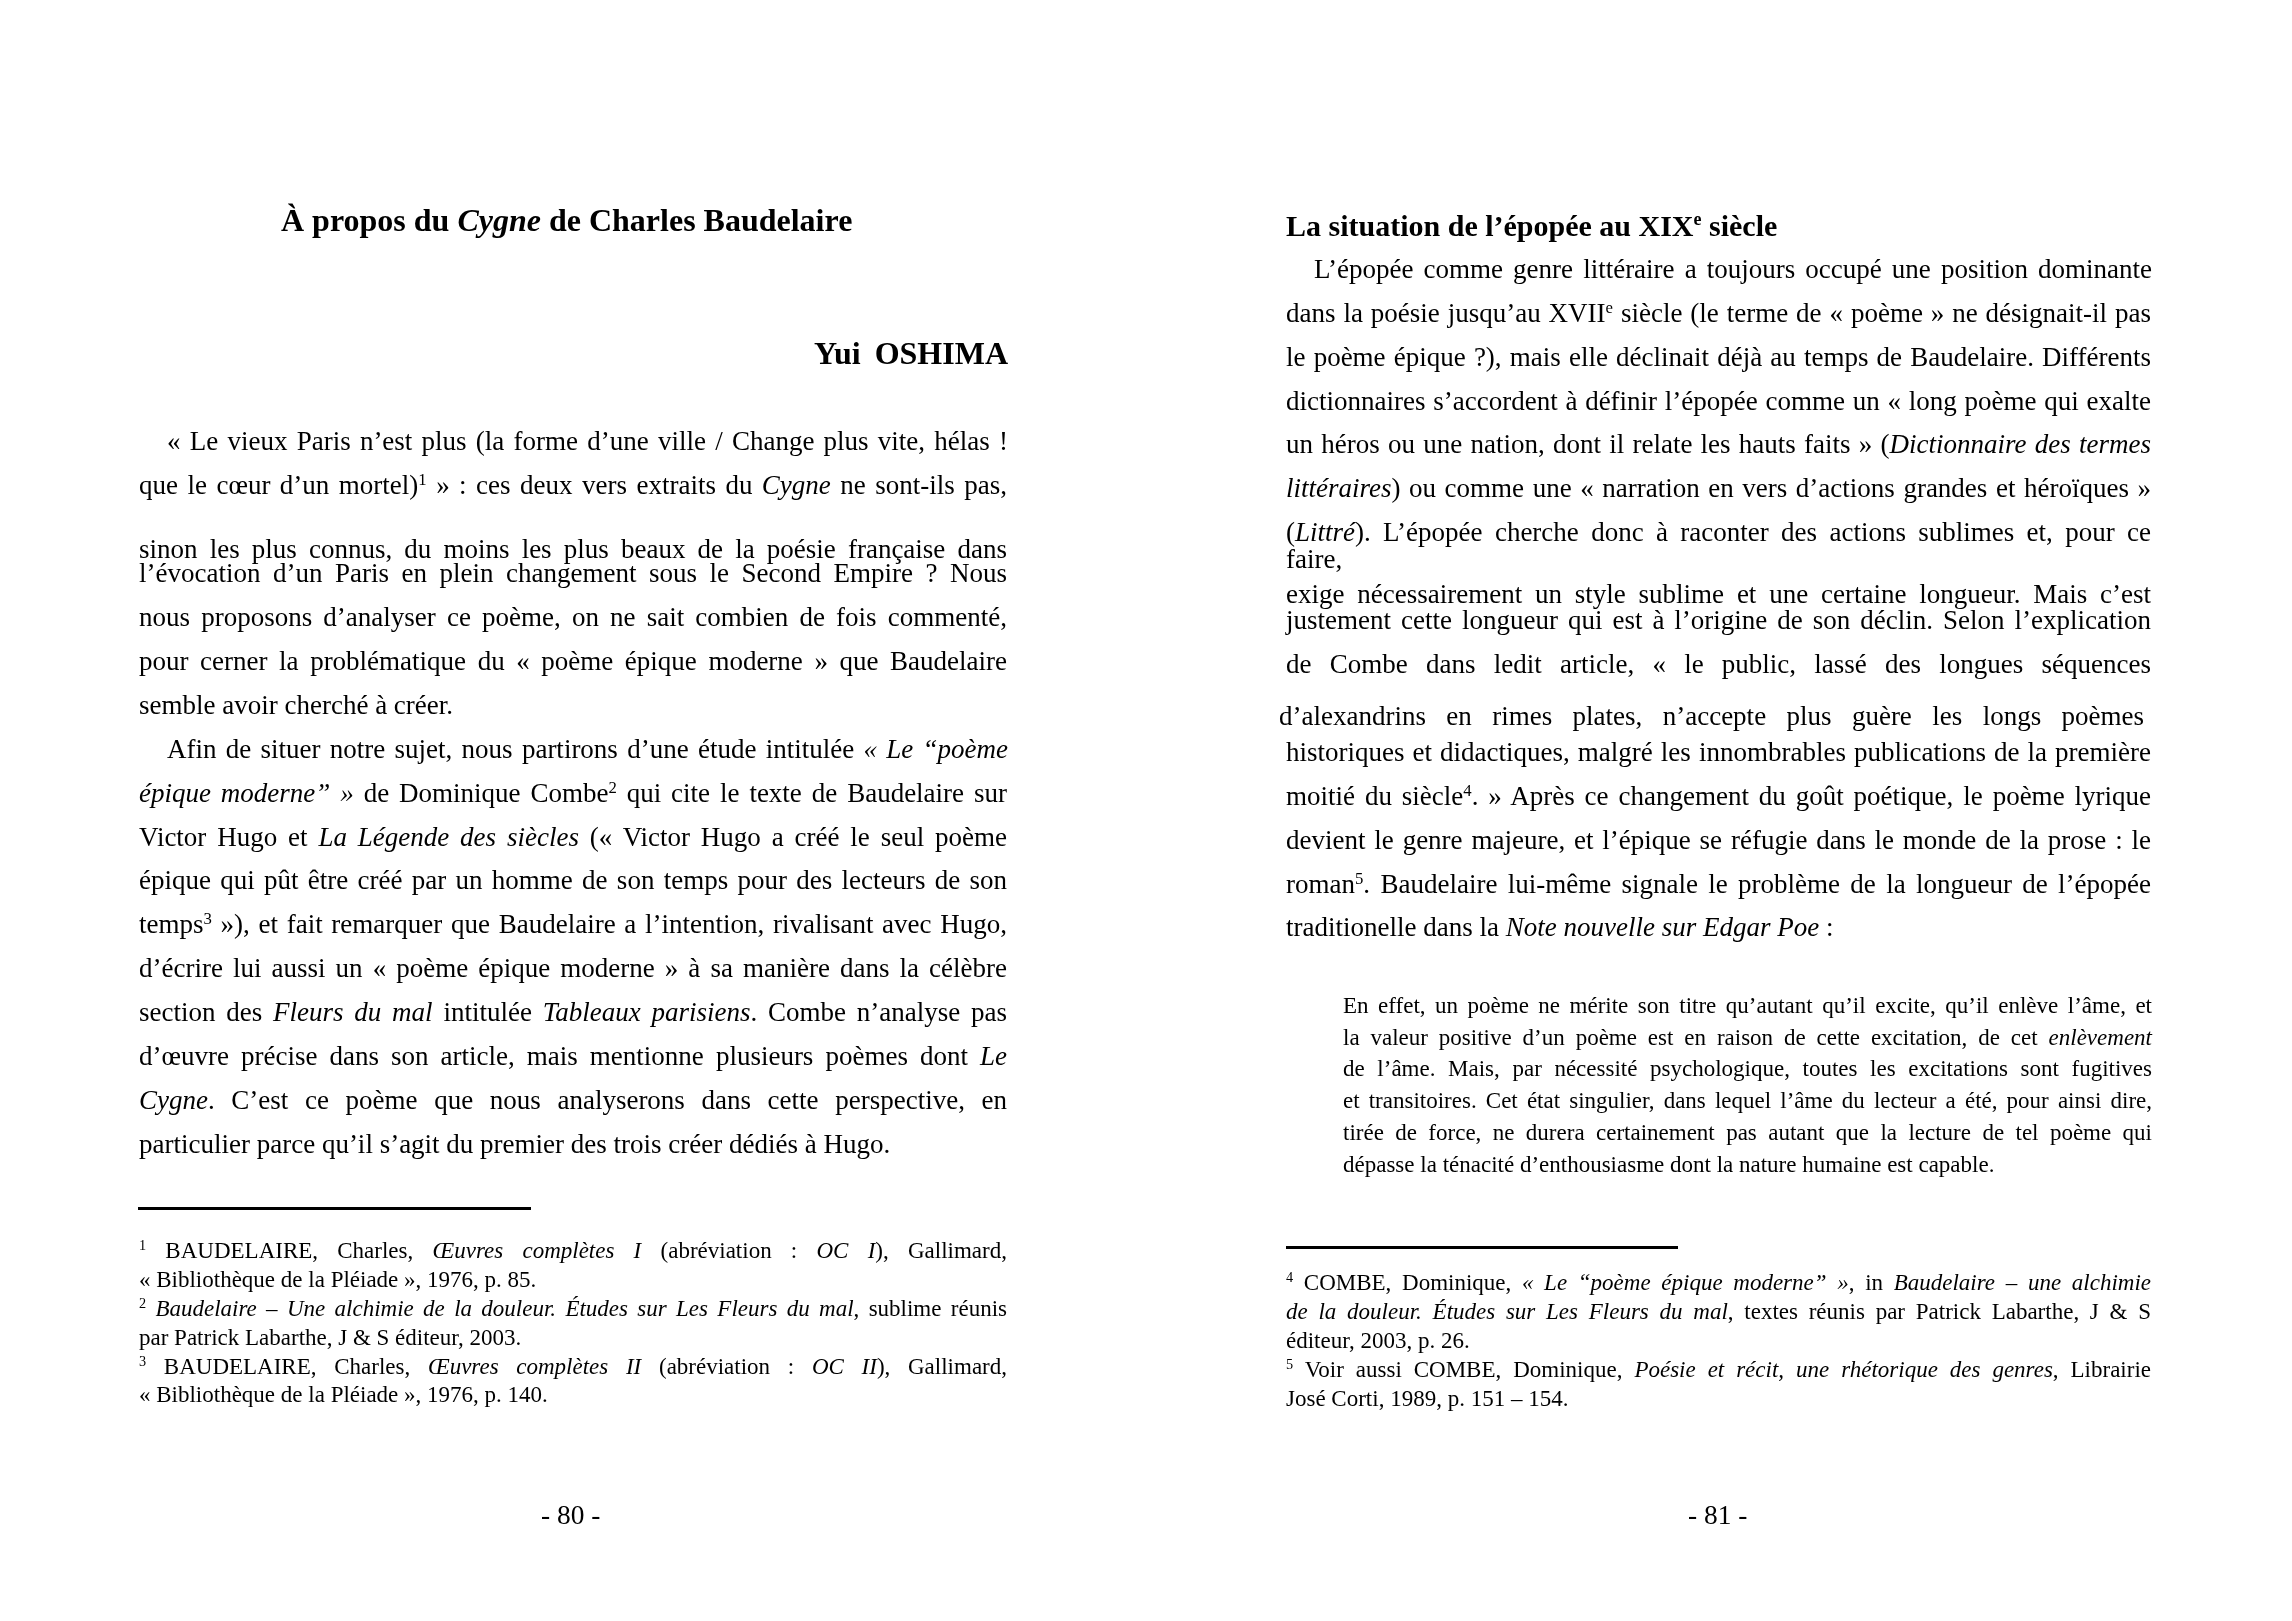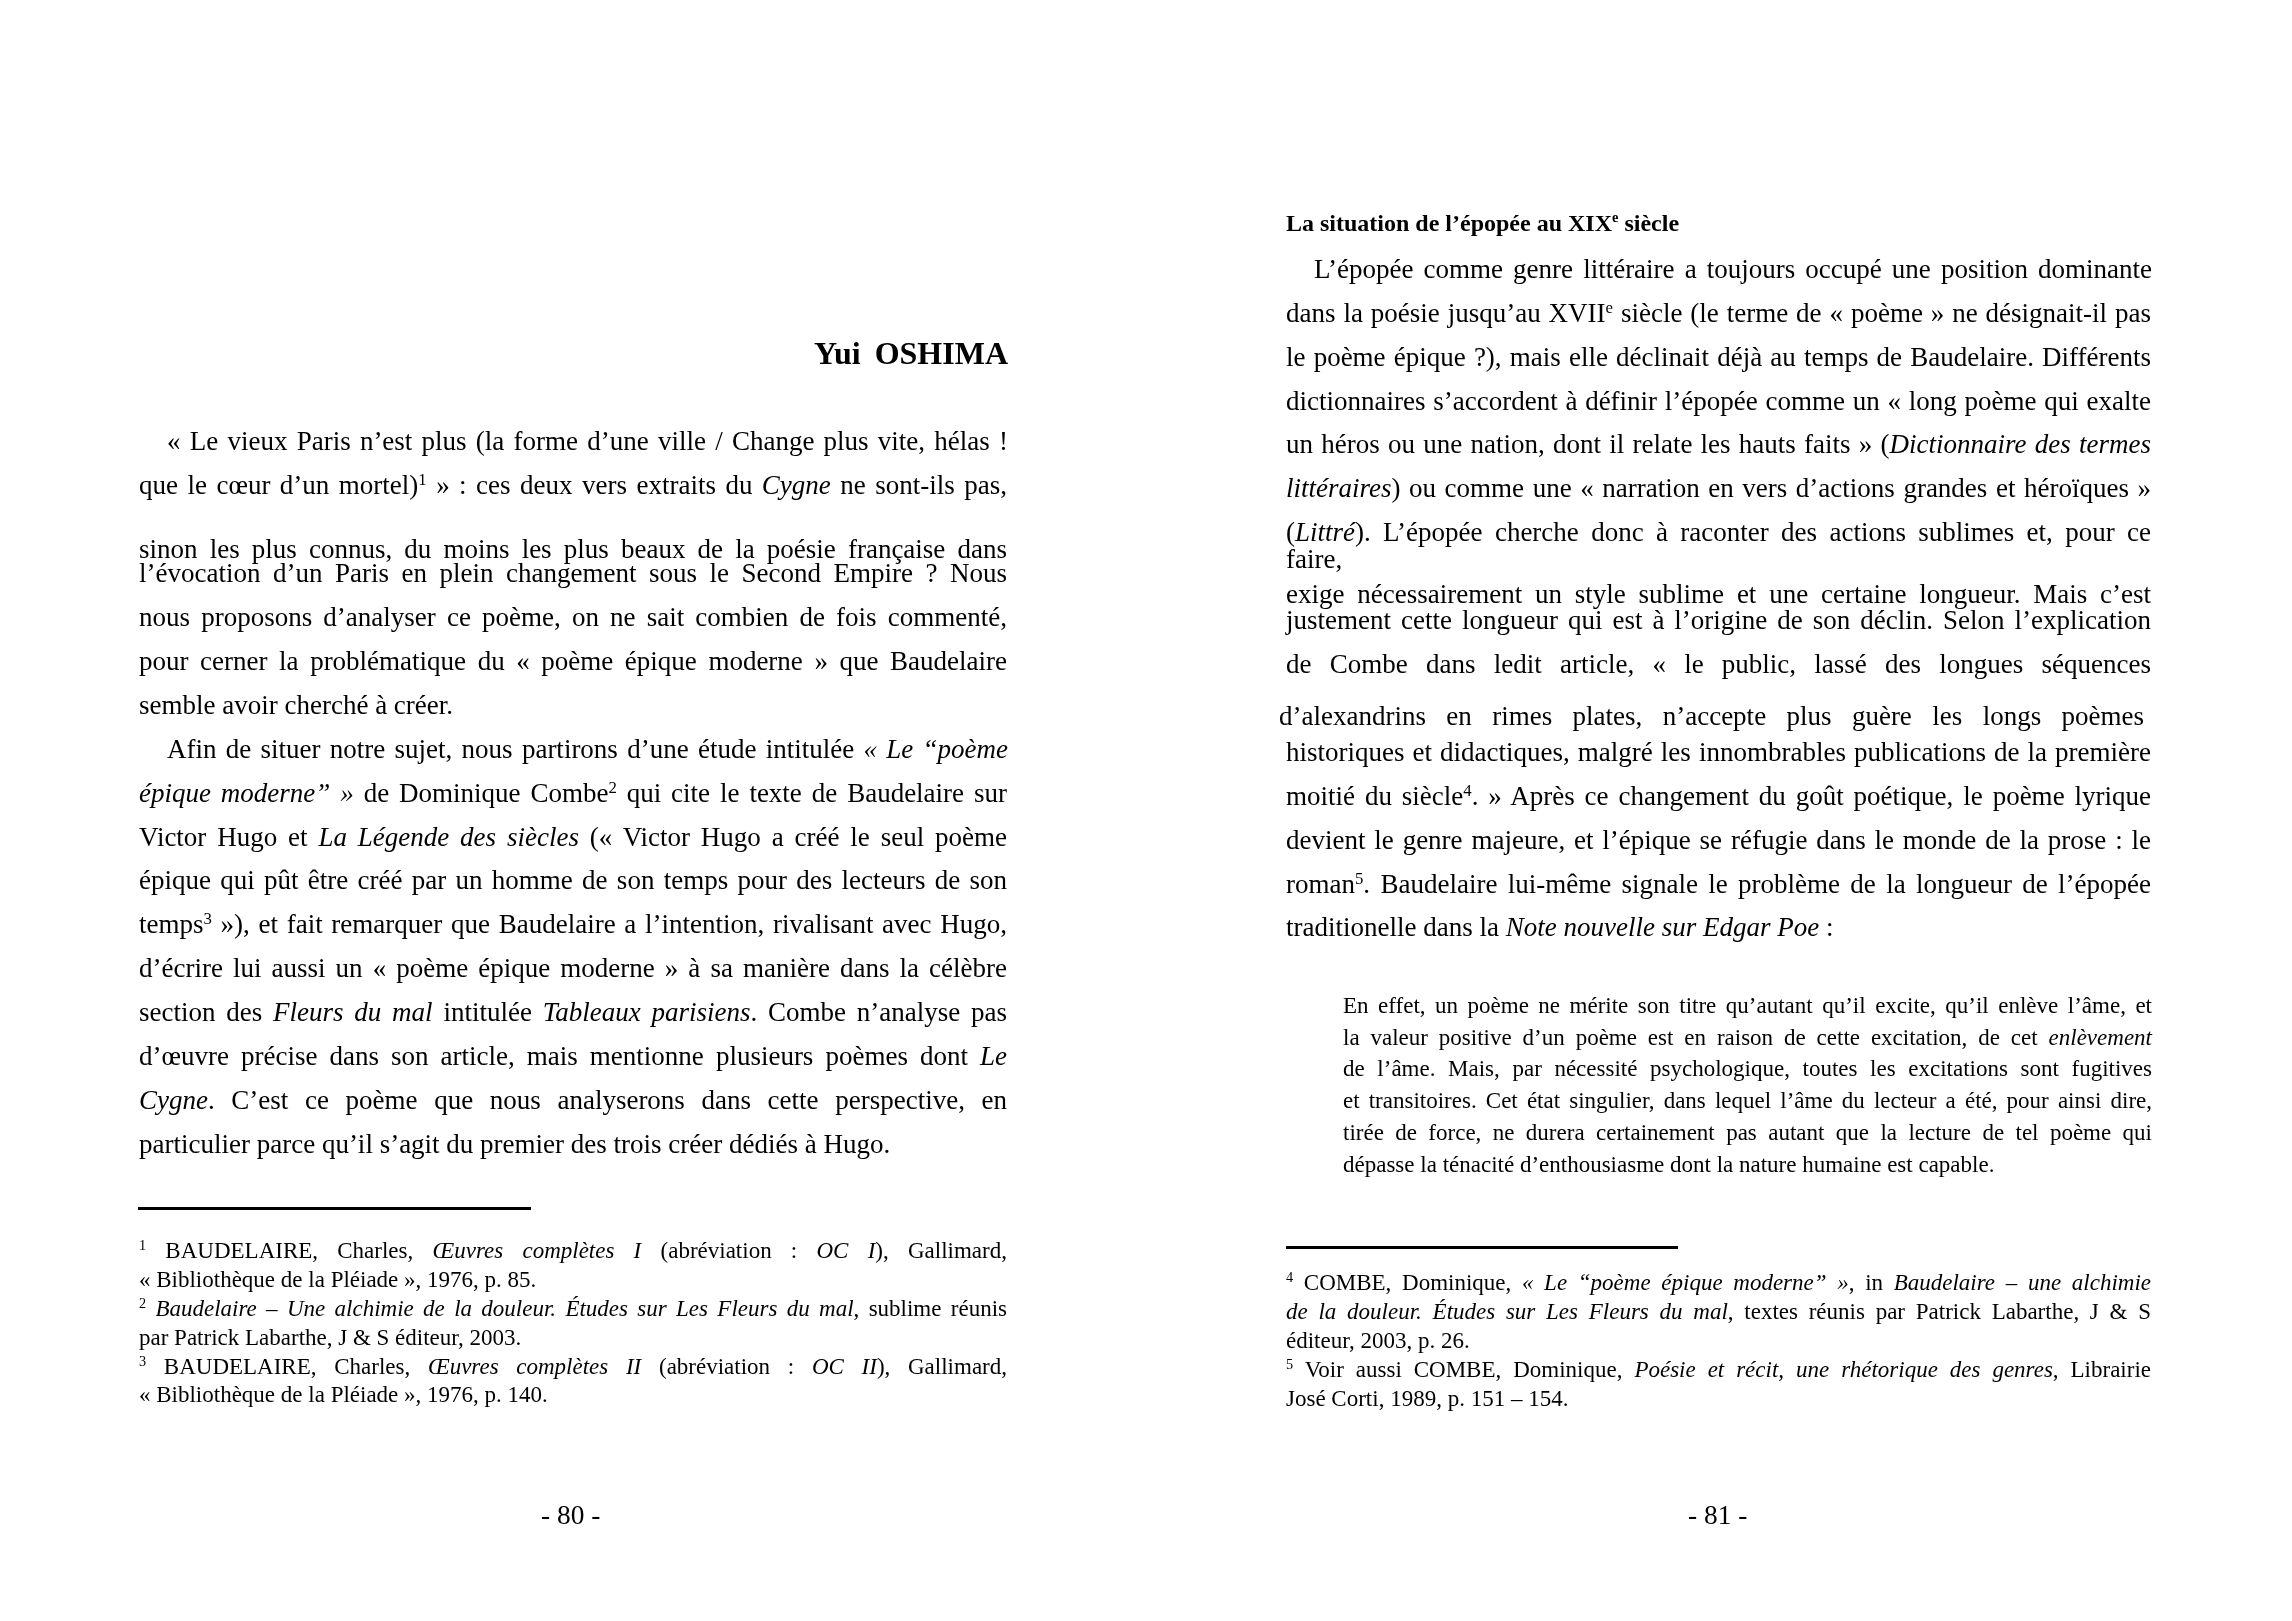--- a/index.html
+++ b/index.html
@@ -6,40 +6,41 @@
   body { width: 2293px; height: 1621px; position: relative; overflow: hidden;
          font-family: "Liberation Serif", "DejaVu Serif", serif; color: #000; }
   .page { position: absolute; top: 0; height: 1621px; }
   #page-left { left: 0; width: 1147px; }
   #page-right { left: 1147px; width: 1146px; }
 
   .title { position: absolute; left: 281px; top: 204px; font-weight: bold; font-size: 32px;
            white-space: nowrap; line-height: 1; }
   .author { position: absolute; right: 139px; top: 337px; font-weight: bold; font-size: 32px;
             white-space: nowrap; line-height: 1; word-spacing: 5.9px; margin-left: 48px; }
-  .section-heading { position: absolute; left: 139px; top: 211px; font-weight: bold; font-size: 24px;
+  .section-heading { position: absolute; left: 139px; top: 211px; font-weight: bold; font-size: 30px;
                      white-space: nowrap; line-height: 1; }
 
   .line { position: absolute; white-space: nowrap; line-height: 1; }
   .body-line { font-size: 27px; }
   .quote-line { font-size: 23px; }
   .fn-line { font-size: 23px; }
   .line.justify { text-align: justify; text-align-last: justify; white-space: normal; height: 29px; overflow: visible; }
   .line i { font-style: italic; }
   .line sup { font-size: 62%; vertical-align: 0.55em; line-height: 0; }
 
   .fn-rule { position: absolute; height: 2.9px; background: #000; width: 393px; }
   .page-number { position: absolute; top: 1502px; font-size: 27.4px; white-space: nowrap; line-height: 1; }
   #page-left .page-number { left: 541px; }
   #page-right .page-number { left: 541px; }
 </style>
 </head>
 <body>
 
 <div class="page" id="page-left">
+  <div class="title"><span>À propos du </span><i>Cygne</i><span> de Charles Baudelaire</span></div>
   <div class="author">Yui  OSHIMA</div>
   <div id="left-body">
       <div class="line body-line justify" style="left: 167px; top: 428px; width: 841px;"><span>« Le vieux Paris n’est plus (la forme d’une ville / Change plus vite, hélas !</span></div>
       <div class="line body-line justify" style="left: 139px; top: 472px; width: 868px;"><span>que le cœur d’un mortel)</span><sup>1</sup><span>  » : ces deux vers extraits du </span><i>Cygne</i><span> ne sont-ils pas,</span></div>
       <div class="line body-line justify" style="left: 139px; top: 536px; width: 868px;"><span>sinon les plus connus, du moins les plus beaux de la poésie française dans</span></div>
       <div class="line body-line justify" style="left: 139px; top: 560px; width: 868px;"><span>l’évocation d’un Paris en plein changement sous le Second Empire ? Nous</span></div>
       <div class="line body-line justify" style="left: 139px; top: 604px; width: 868px;"><span>nous proposons d’analyser ce poème, on ne sait combien de fois commenté,</span></div>
       <div class="line body-line justify" style="left: 139px; top: 648px; width: 868px;"><span>pour cerner la problématique du « poème épique moderne » que Baudelaire</span></div>
       <div class="line body-line" style="left: 139px; top: 692px;"><span>semble avoir cherché à créer.</span></div>
       <div class="line body-line justify" style="left: 167px; top: 736px; width: 841px;"><span>Afin de situer notre sujet, nous partirons d’une étude intitulée </span><i>« Le “poème</i></div>

